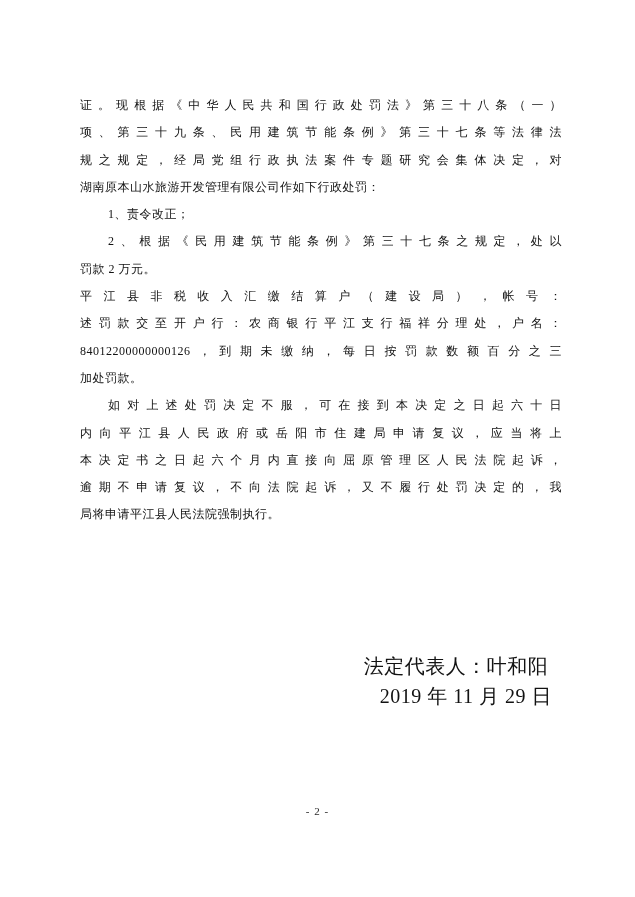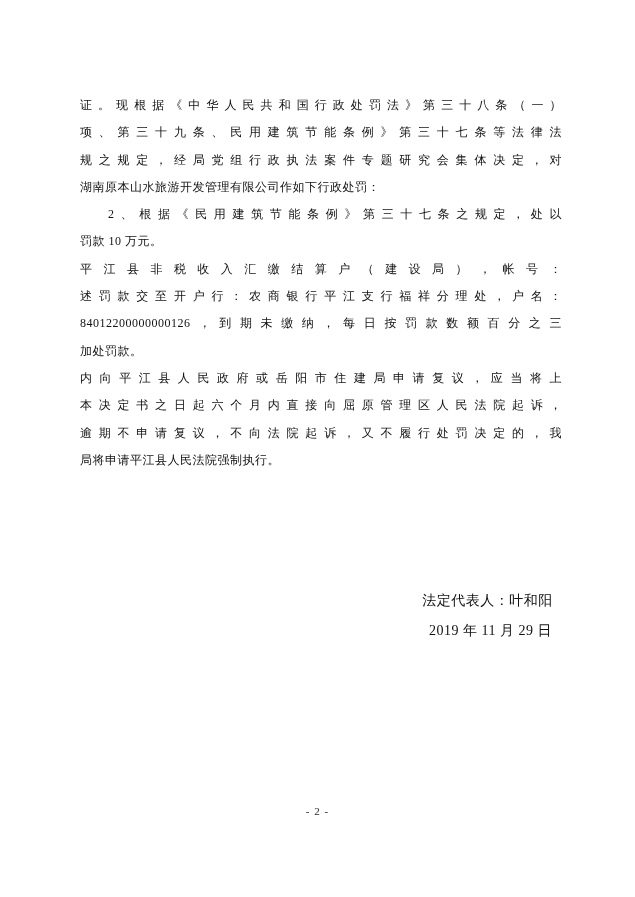--- a/index.html
+++ b/index.html
@@ -35,24 +35,24 @@
     white-space: normal;
   }
   .line.stretch {
     text-align-last: justify;
   }
   .line.indent {
     text-indent: 28px;
   }
   .signature {
     position: absolute;
-    top: 586px;
+    top: 651px;
     right: 73px;
-    text-align: center;
-    font-size: 14px;
+    text-align: left;
+    font-size: 20px;
     line-height: 30px;
     letter-spacing: 0.5px;
   }
   .signature .date-line {
     margin-right: 10px;
     margin-left: 16px;
   }
   .footer {
     position: absolute;
     left: 0;
@@ -70,30 +70,34 @@
 <div class="page">
 
   <div class="doc-body">
       <div class="para">
         <div class="line stretch">证。现根据《中华人民共和国行政处罚法》第三十八条（一）</div>
         <div class="line stretch">项、第三十九条、民用建筑节能条例》第三十七条等法律法</div>
         <div class="line stretch">规之规定，经局党组行政执法案件专题研究会集体决定，对</div>
         <div class="line">湖南原本山水旅游开发管理有限公司作如下行政处罚：</div>
       </div>
       <div class="para">
+        <div class="line indent">1、责令改正；</div>
+      </div>
+      <div class="para">
         <div class="line stretch indent">2、根据《民用建筑节能条例》第三十七条之规定，处以</div>
-        <div class="line">罚款 10 万元。</div>
+        <div class="line">罚款 2 万元。</div>
       </div>
       <div class="para">
         <div class="line stretch">平江县非税收入汇缴结算户（建设局），帐号：</div>
         <div class="line stretch">述罚款交至开户行：农商银行平江支行福祥分理处，户名：</div>
         <div class="line stretch">84012200000000126，到期未缴纳，每日按罚款数额百分之三</div>
         <div class="line">加处罚款。</div>
       </div>
       <div class="para">
+        <div class="line stretch indent">如对上述处罚决定不服，可在接到本决定之日起六十日</div>
         <div class="line stretch">内向平江县人民政府或岳阳市住建局申请复议，应当将上</div>
         <div class="line stretch">本决定书之日起六个月内直接向屈原管理区人民法院起诉，</div>
         <div class="line stretch">逾期不申请复议，不向法院起诉，又不履行处罚决定的，我</div>
         <div class="line">局将申请平江县人民法院强制执行。</div>
       </div>
     </div>
 
   <div class="signature">
     <div class="name-line">法定代表人：叶和阳</div>
     <div class="date-line">2019 年 11 月 29 日</div>

